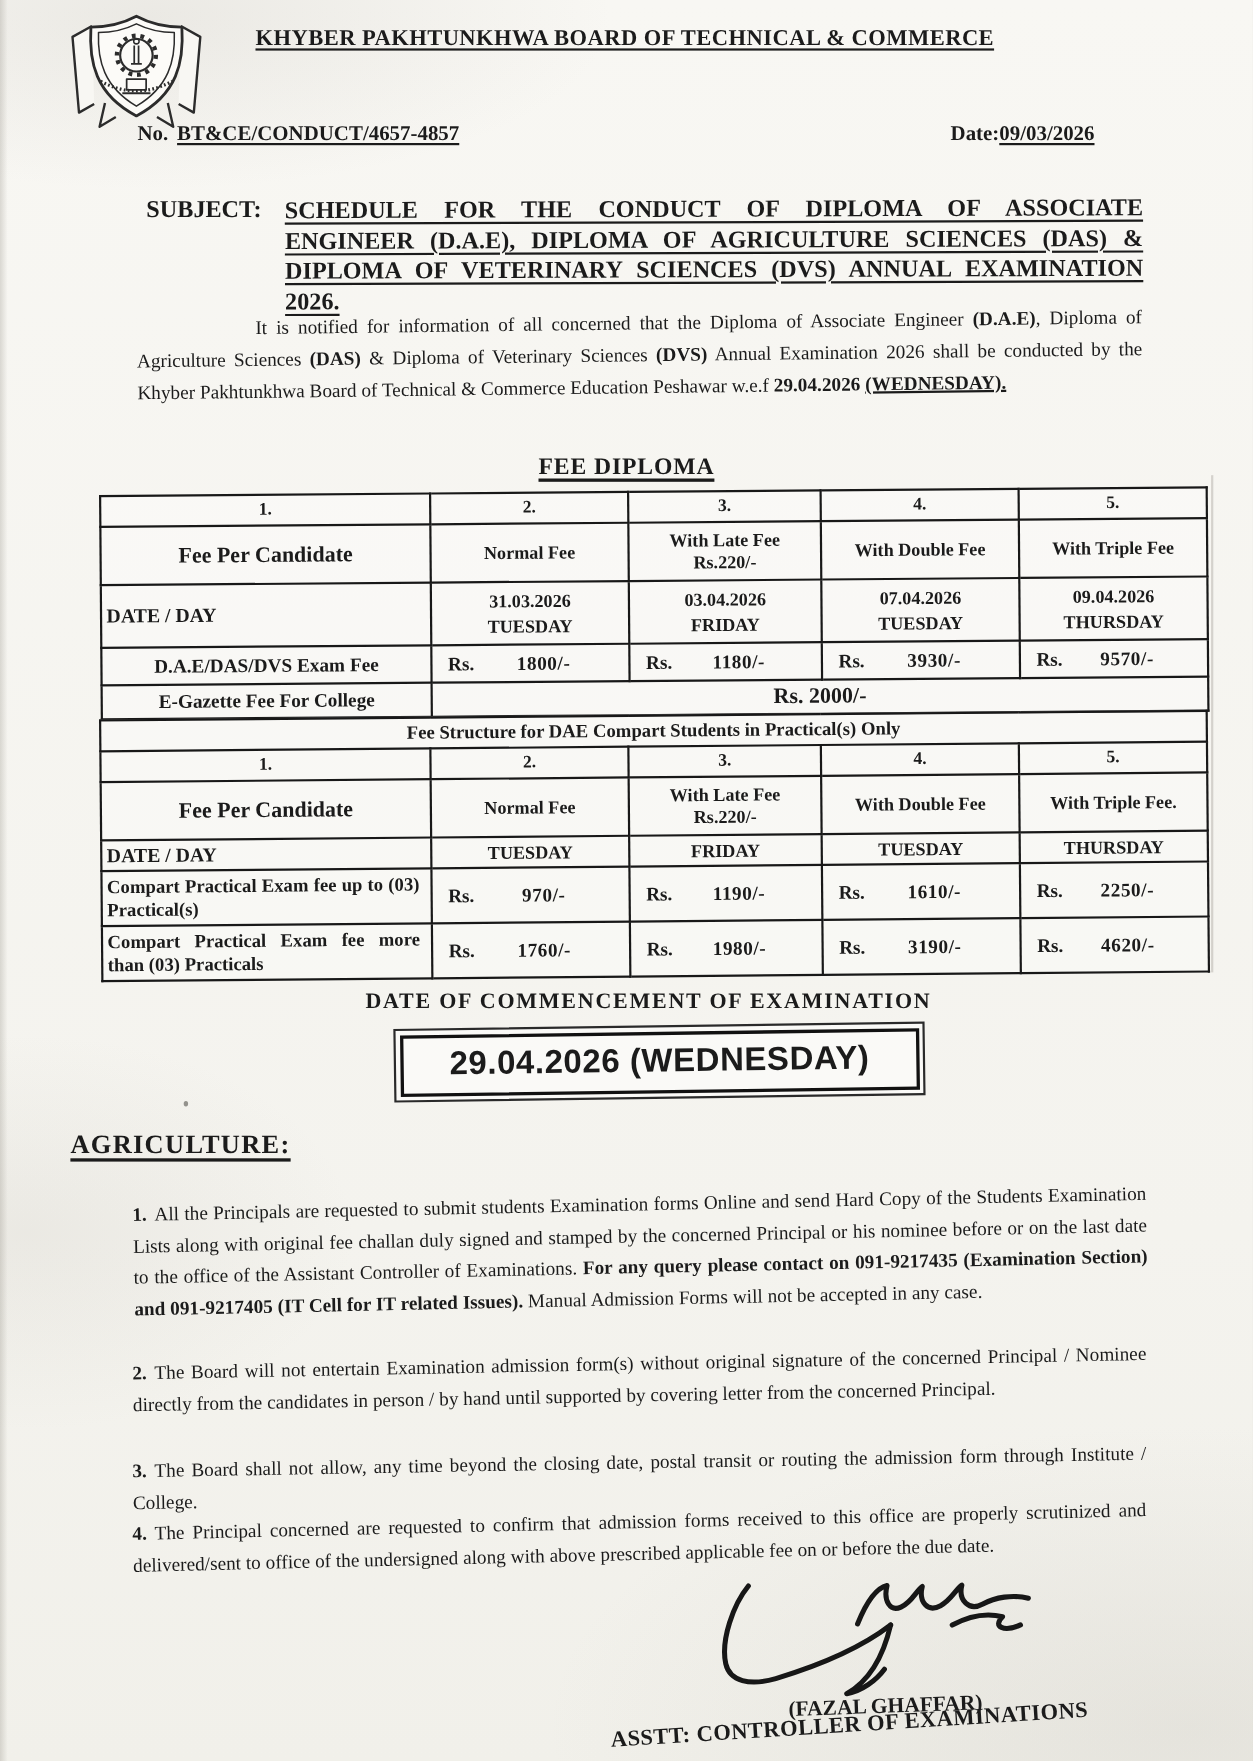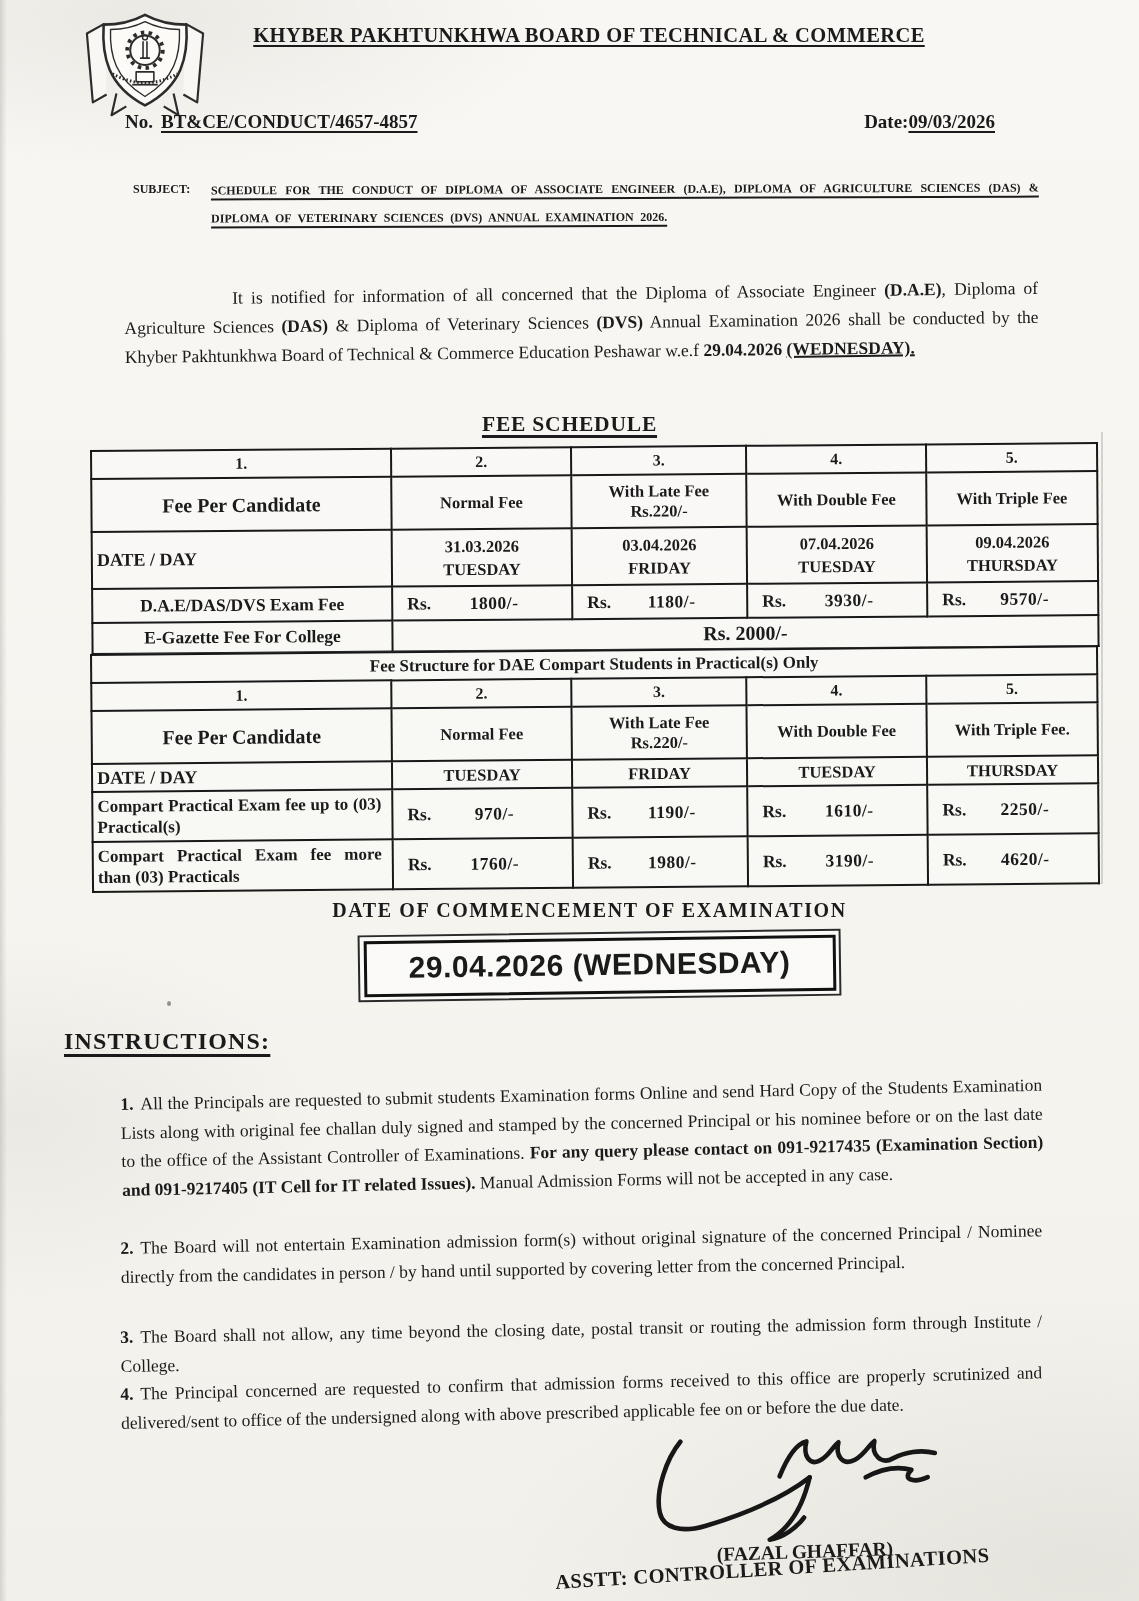--- a/index.html
+++ b/index.html
@@ -13,34 +13,34 @@
       linear-gradient(#f8f7f3, #f4f3ee 70%, #f1f0ea);
   }
   .edge-left{position:absolute;left:0;top:0;bottom:0;width:7px;
     background:linear-gradient(to right, rgba(140,136,126,.28), transparent);}
   .scan-line-right{position:absolute;left:1101px;top:432px;height:452px;width:2px;
     background:rgba(125,120,110,.28);}
   .speck{position:absolute;left:167px;top:1001px;width:4px;height:5px;border-radius:50%;
     background:rgba(70,68,62,.55);}
 
   
-  .hdr{position:absolute;top:8px;left:81px;display:flex;}
+  .hdr{position:absolute;top:8px;left:60px;display:flex;}
   .logo{width:128px;height:114px;flex:none;}
   .hdr-text{margin-left:24px;width:712px;text-align:center;font-weight:bold;
     font-size:20.5px;line-height:31px;padding-top:12px;letter-spacing:.4px;}
   .hdr-text .ln{display:block;text-decoration:underline;text-decoration-thickness:2px;
     text-underline-offset:3px;white-space:nowrap;}
   .ref{position:absolute;top:111px;left:125px;width:870px;display:flex;
     justify-content:space-between;font-weight:bold;font-size:19px;}
   .u2{text-decoration:underline;text-decoration-thickness:2px;text-underline-offset:3px;}
   .ref .lbl{margin-right:8px;}
 
   
   .subject{position:absolute;top:176px;left:133px;width:906px;display:flex;
-    font-weight:bold;font-size:12px;line-height:27.5px;}
+    font-weight:bold;font-size:22px;line-height:27.5px;}
   .subject-label{flex:none;margin-right:21px;}
   .subject-text{flex:1;text-align:justify;text-decoration:underline;
     text-decoration-thickness:2px;text-underline-offset:4px;word-spacing:3.5px;
     transform:rotate(-.2deg);}
 
   
   .notify{position:absolute;top:267px;left:124px;width:914px;font-size:17.5px;
     line-height:29px;text-align:justify;text-indent:108px;transform:rotate(-.7deg);
     transform-origin:left top;}
   .b{font-weight:bold;}
@@ -143,21 +143,21 @@
     </span>
   </div>
 
   <div class="subject">
     <span class="subject-label">SUBJECT:</span>
     <span class="subject-text">SCHEDULE FOR THE CONDUCT OF DIPLOMA OF ASSOCIATE ENGINEER (D.A.E), DIPLOMA OF AGRICULTURE SCIENCES (DAS) &amp; DIPLOMA OF VETERINARY SCIENCES (DVS) ANNUAL EXAMINATION 2026.</span>
   </div>
 
   <p class="notify"><span>It is notified for information of all concerned that the Diploma of Associate Engineer </span><span class="b">(D.A.E)</span><span>, Diploma of Agriculture Sciences </span><span class="b">(DAS)</span><span> &amp; Diploma of Veterinary Sciences </span><span class="b">(DVS)</span><span> Annual Examination 2026 shall be conducted by the Khyber Pakhtunkhwa Board of Technical &amp; Commerce Education Peshawar w.e.f </span><span class="b">29.04.2026 </span><span class="bu">(WEDNESDAY).</span></p>
 
-  <div class="fee-heading"><span>FEE SCHEDULE</span></div>
+  <div class="fee-heading"><span>FEE DIPLOMA</span></div>
 
   <table class="doc t1">
     <colgroup>
         <col style="width:300px">
         <col style="width:180px">
         <col style="width:175px">
         <col style="width:180px">
         <col style="width:171px">
       </colgroup>
     <tbody>
@@ -322,21 +322,21 @@
           </td>
     </tr>
   </tbody>
     </table>
 
   <div class="commence-heading">DATE OF COMMENCEMENT OF EXAMINATION</div>
   <div class="cbox">
     <div class="cbox-inner">29.04.2026 (WEDNESDAY)</div>
   </div>
 
-  <div class="instr-heading"><span>INSTRUCTIONS:</span></div>
+  <div class="instr-heading"><span>AGRICULTURE:</span></div>
 
   <p class="ipara p1"><span class="b num">1.</span><span>All the Principals are requested to submit students Examination forms Online and send Hard Copy of the Students Examination Lists along with original fee challan duly signed and stamped by the concerned Principal or his nominee before or on the last date to the office of the Assistant Controller of Examinations. </span><span class="b">For any query please contact on 091-9217435 (Examination Section) and 091-9217405 (IT Cell for IT related Issues).</span><span> Manual Admission Forms will not be accepted in any case.</span></p>
 
   <p class="ipara p2"><span class="b num">2.</span><span>The Board will not entertain Examination admission form(s) without original signature of the concerned Principal / Nominee directly from the candidates in person / by hand until supported by covering letter from the concerned Principal.</span></p>
 
   <p class="ipara p3"><span class="b num">3.</span><span>The Board shall not allow, any time beyond the closing date, postal transit or routing the admission form through Institute / College.</span></p>
 
   <p class="ipara p4"><span class="b num">4.</span><span>The Principal concerned are requested to confirm that admission forms received to this office are properly scrutinized and delivered/sent to office of the undersigned along with above prescribed applicable fee on or before the due date.</span></p>
 
   <svg class="sig" viewBox="0 0 320 120">

